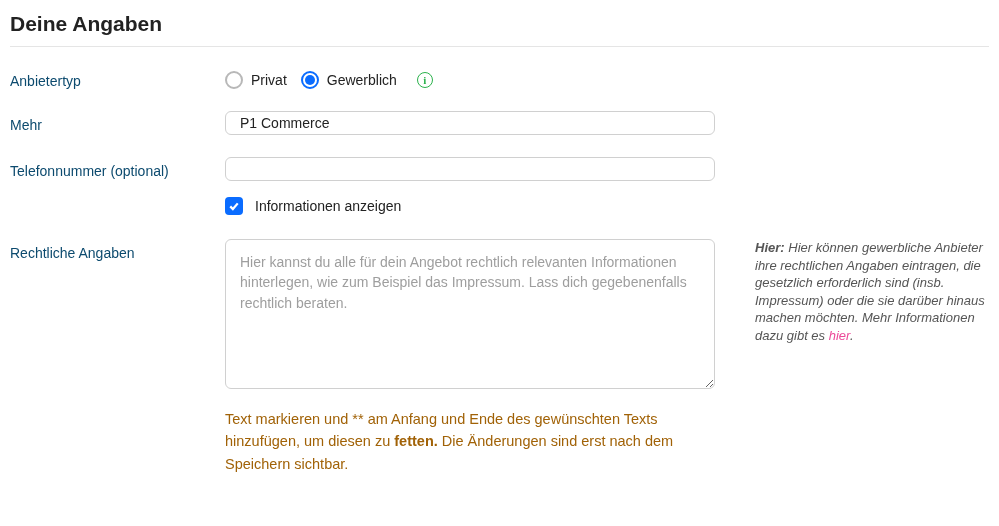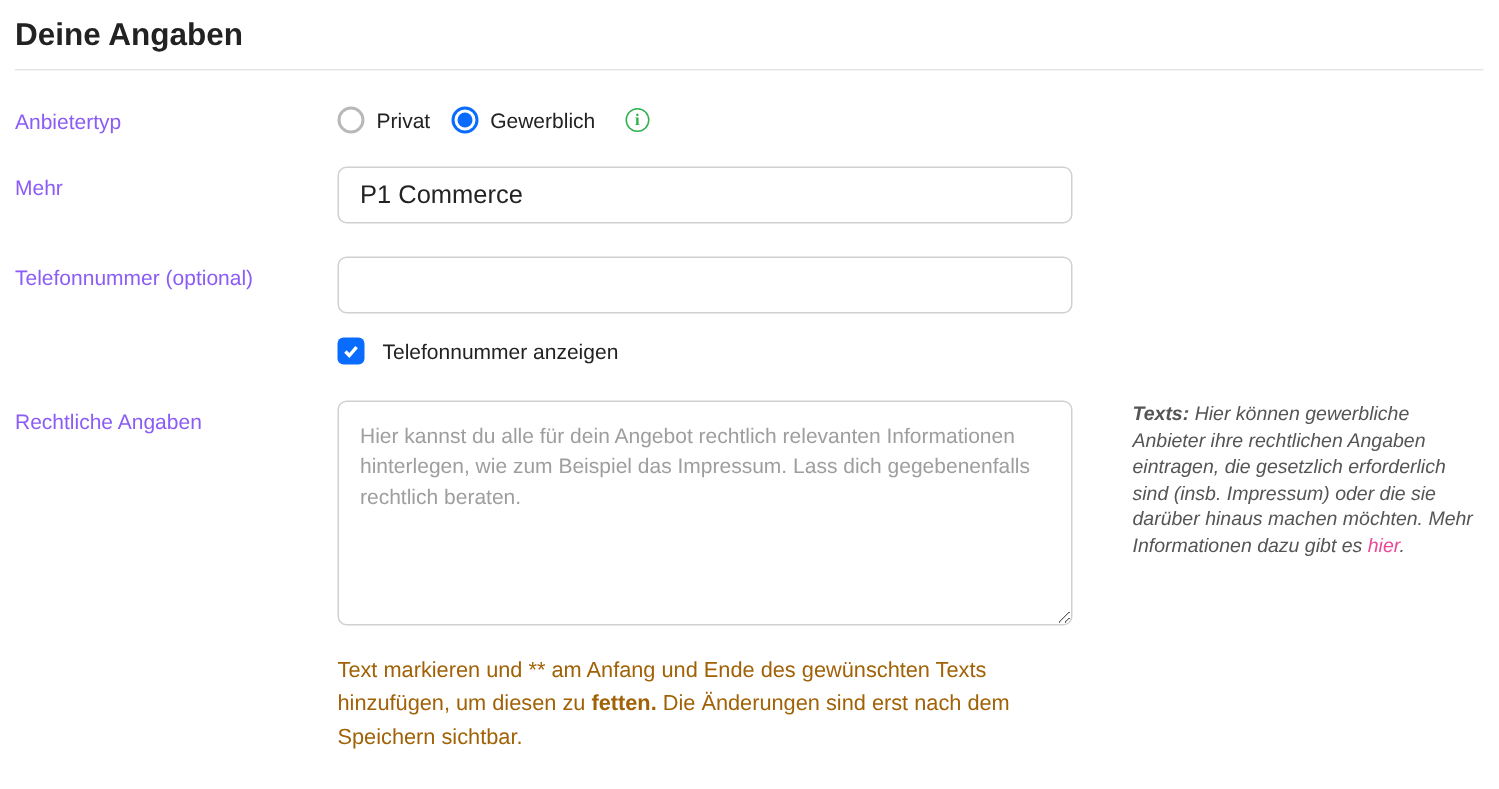--- a/index.html
+++ b/index.html
@@ -28,21 +28,21 @@
   .row {
     display: flex;
     align-items: flex-start;
     margin-bottom: 22px;
   }
   .label-col {
     width: 215px;
     flex: 0 0 215px;
     padding-top: 6px;
     font-size: 14px;
-    color: #8b5cf6;
+    color: #0c4a6e;
   }
   .input-col {
     width: 490px;
     flex: 0 0 490px;
   }
   .tip-col {
     flex: 1;
     padding-left: 40px;
     font-size: 13px;
     font-style: italic;
@@ -92,25 +92,25 @@
     font-size: 11px;
     font-weight: 700;
     font-style: normal;
     font-family: Georgia, serif;
     line-height: 1;
     cursor: pointer;
     margin-left: 6px;
   }
   .text-input {
     width: 100%;
-    height: 38px;
+    height: 24px;
     border: 1px solid #d0d0d0;
     border-radius: 6px;
     padding: 0 14px;
-    font-size: 17px;
+    font-size: 14px;
     color: #222;
     outline: none;
   }
   .text-input::placeholder { color: #9e9e9e; }
   .checkbox-line {
     display: flex;
     align-items: center;
     gap: 12px;
     margin-top: 16px;
   }
@@ -196,31 +196,31 @@
   <div class="row tight">
     <div class="label-col">Telefonnummer (optional)</div>
     <div class="input-col">
       <input type="text" class="text-input" value="" style="">
       <div class="checkbox-line">
         <span class="checkbox-box">
           <svg viewBox="0 0 16 16">
               <polyline points="3 8.5 6.5 12 13 4.5"></polyline>
             </svg>
         </span>
-        <span>Telefonnummer anzeigen</span>
+        <span>Informationen anzeigen</span>
       </div>
     </div>
   </div>
 
   <div class="row" style="margin-top:24px;">
     <div class="label-col">Rechtliche Angaben</div>
     <div class="input-col">
       <textarea class="legal-area" placeholder="Hier kannst du alle für dein Angebot rechtlich relevanten Informationen hinterlegen, wie zum Beispiel das Impressum. Lass dich gegebenenfalls rechtlich beraten." style=""></textarea>
       <div class="help-text">
         <span>Text markieren und ** am Anfang und Ende des gewünschten Texts hinzufügen, um diesen zu </span><b>fetten.</b><span> Die Änderungen sind erst nach dem Speichern sichtbar.</span>
       </div>
     </div>
     <div class="tip-col">
-      <b>Texts:</b><span> Hier können gewerbliche Anbieter ihre rechtlichen Angaben eintragen, die gesetzlich erforderlich sind (insb. Impressum) oder die sie darüber hinaus machen möchten. Mehr Informationen dazu gibt es </span><a href="#" class="tip-link">hier</a><span>.</span>
+      <b>Hier:</b><span> Hier können gewerbliche Anbieter ihre rechtlichen Angaben eintragen, die gesetzlich erforderlich sind (insb. Impressum) oder die sie darüber hinaus machen möchten. Mehr Informationen dazu gibt es </span><a href="#" class="tip-link">hier</a><span>.</span>
     </div>
   </div>
 
 </div>
 
 </body></html>

